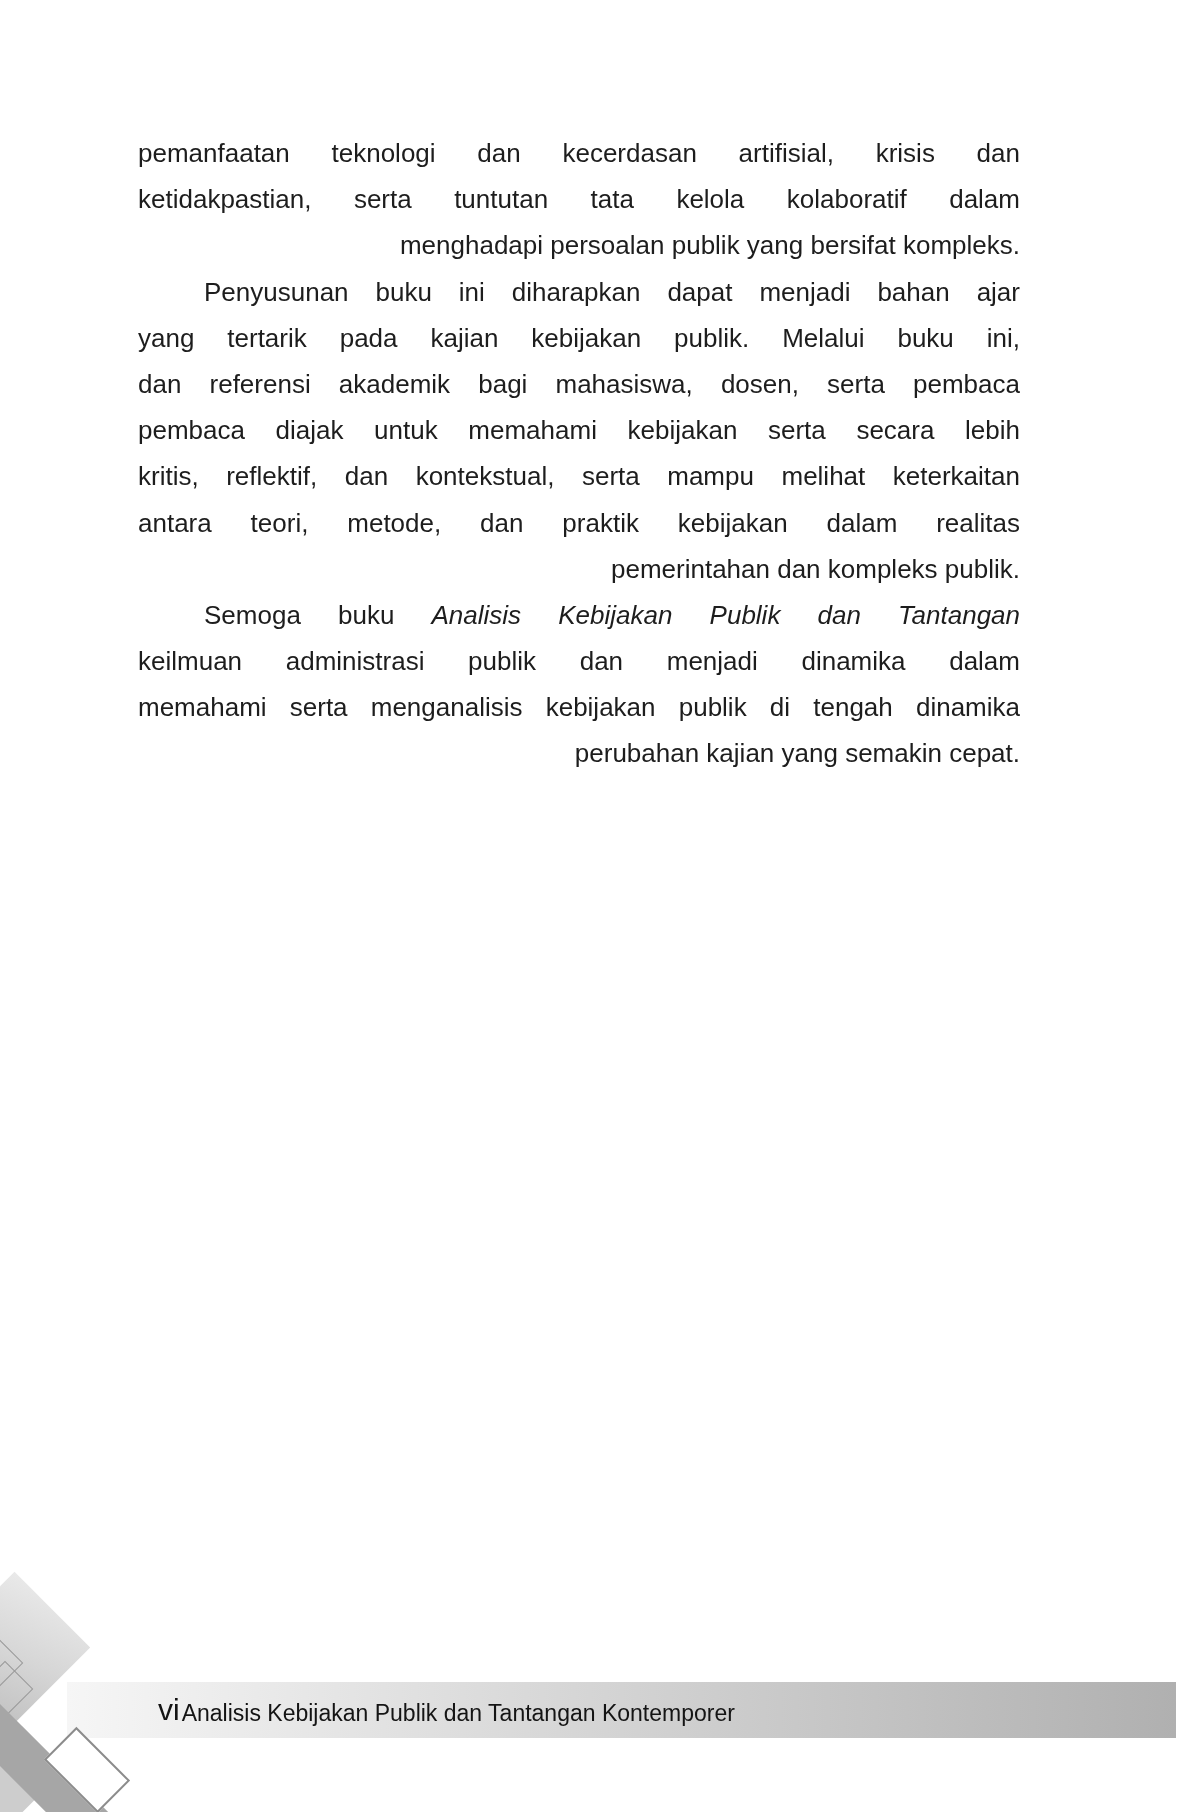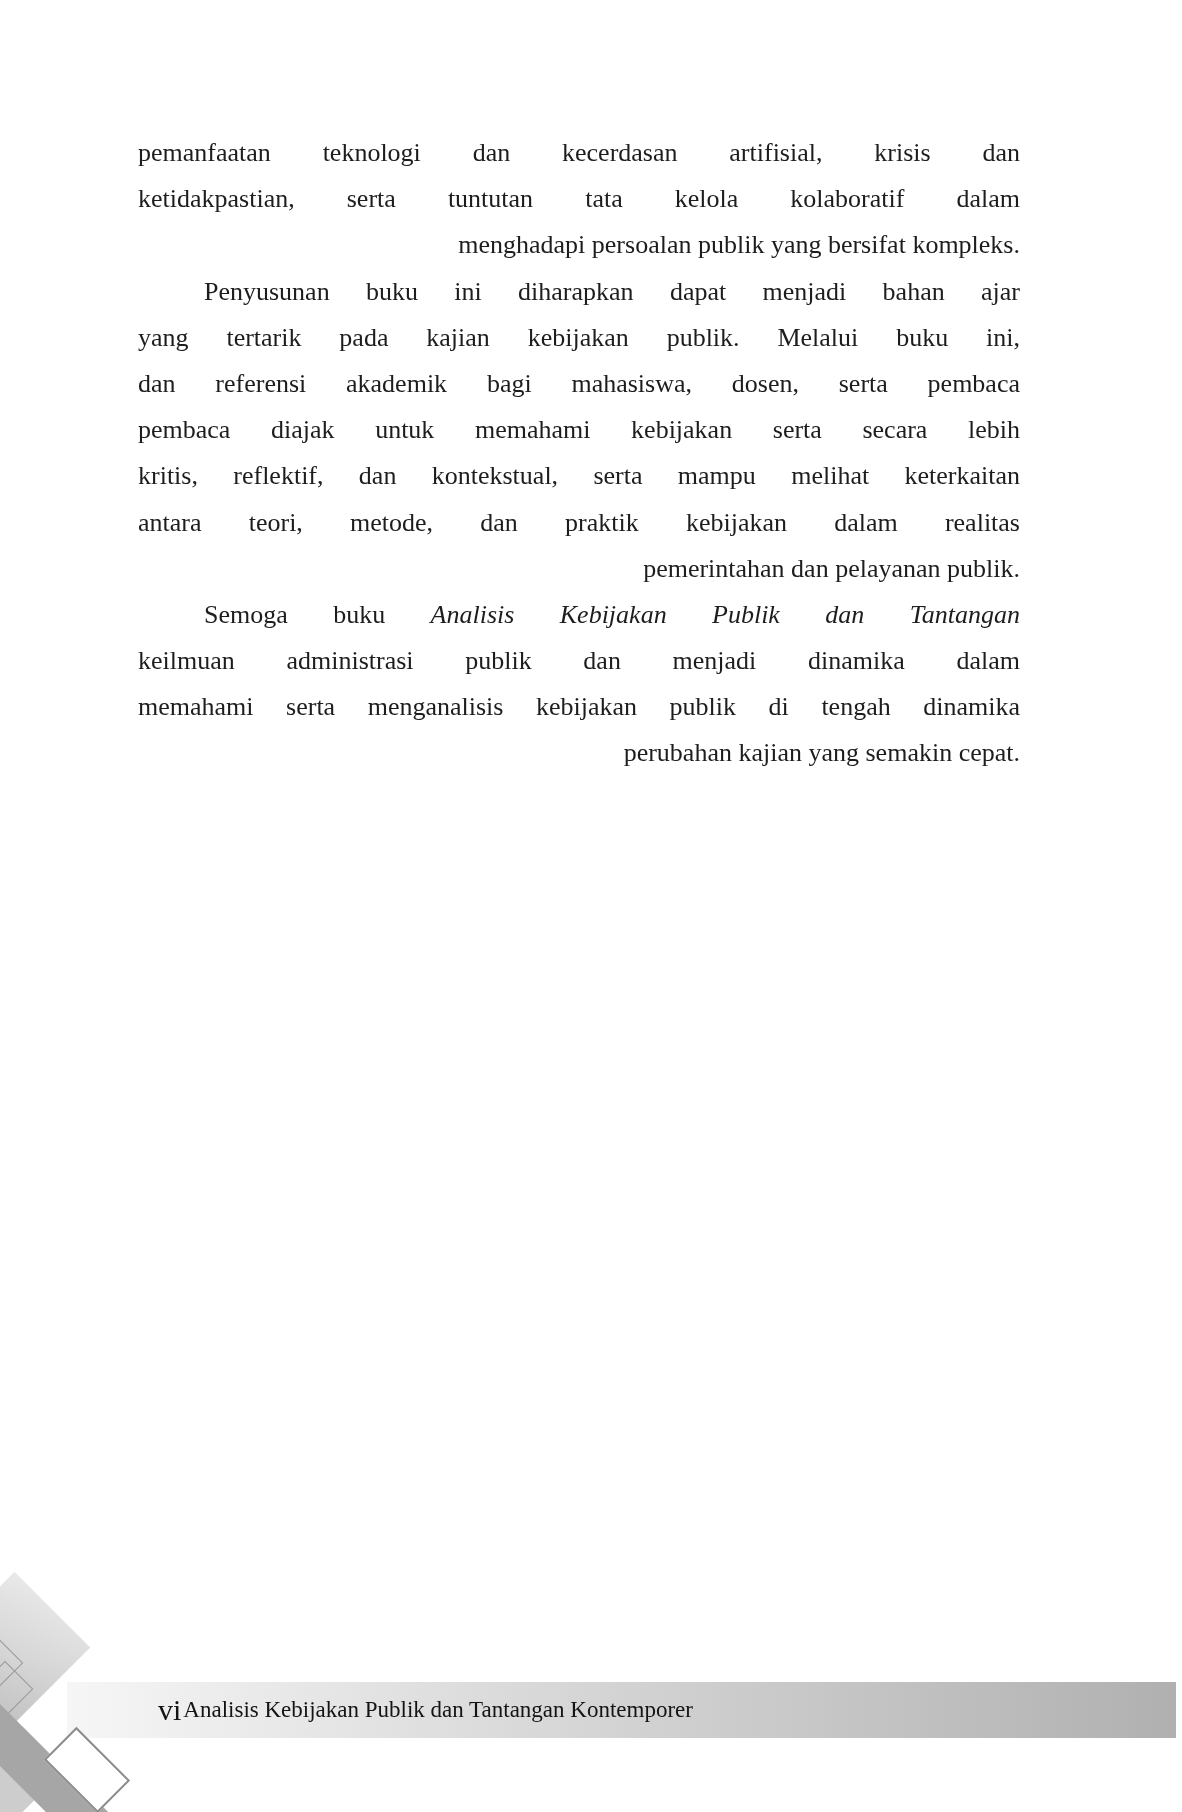--- a/index.html
+++ b/index.html
@@ -1,21 +1,21 @@
 <!DOCTYPE html>
 <html><head>
 <meta charset="utf-8">
 <style>
   html,body{margin:0;padding:0;background:#ffffff;}
   .page{
     position:relative;
     width:1182px;height:1812px;
     background:#ffffff;
     overflow:hidden;
-    font-family:Liberation Serif, serif;
+    font-family:Liberation Sans, sans-serif;
   }
   
   .doc-body{
     position:absolute;
     left:138px;top:130px;width:882px;
     color:#1d1d1d;
     font-size:26px;
   }
   .doc-body .line{
     line-height:46.2px;
@@ -32,21 +32,21 @@
 
   
   .footer-bar{
     position:absolute;
     left:67px;top:1682px;
     width:1109px;height:56px;
     display:flex;align-items:center;
     z-index:1;
   }
   .footer-inner{
-    display:flex;align-items:center;
+    display:flex;align-items:flex-end;
     padding-left:91px;
     color:#141414;
   }
   .footer-pagenum{ font-size:30px; }
   .footer-title{ font-size:23px; margin-left:2px; }
 
   
   .deco{ position:absolute; z-index:2; }
   .deco-diamond-large{
     left:-39px;top:1594px;width:107px;height:107px;
@@ -91,21 +91,21 @@
   <div class="doc-body">
       <div class="line j"><span>pemanfaatan teknologi dan kecerdasan artifisial, krisis dan</span></div>
       <div class="line j"><span>ketidakpastian, serta tuntutan tata kelola kolaboratif dalam</span></div>
       <div class="line"><span>menghadapi persoalan publik yang bersifat kompleks.</span></div>
       <div class="line j ind"><span>Penyusunan buku ini diharapkan dapat menjadi bahan ajar</span></div>
       <div class="line j"><span>yang tertarik pada kajian kebijakan publik. Melalui buku ini,</span></div>
       <div class="line j"><span>dan referensi akademik bagi mahasiswa, dosen, serta pembaca</span></div>
       <div class="line j"><span>pembaca diajak untuk memahami kebijakan serta secara lebih</span></div>
       <div class="line j"><span>kritis, reflektif, dan kontekstual, serta mampu melihat keterkaitan</span></div>
       <div class="line j"><span>antara teori, metode, dan praktik kebijakan dalam realitas</span></div>
-      <div class="line"><span>pemerintahan dan pelayanan publik.</span></div>
+      <div class="line"><span>pemerintahan dan kompleks publik.</span></div>
       <div class="line j ind"><span>Semoga buku </span><em>Analisis Kebijakan Publik dan Tantangan</em></div>
       <div class="line j"><span>keilmuan administrasi publik dan menjadi dinamika dalam</span></div>
       <div class="line j"><span>memahami serta menganalisis kebijakan publik di tengah dinamika</span></div>
       <div class="line"><span>perubahan kajian yang semakin cepat.</span></div>
     </div>
 
   <div class="footer-bar" style="background: linear-gradient(90deg, rgb(246, 246, 246) 0%, rgb(176, 176, 176) 100%);">
     <div class="footer-inner">
       <span class="footer-pagenum">vi</span>
       <span class="footer-title">Analisis Kebijakan Publik dan Tantangan Kontemporer</span>

